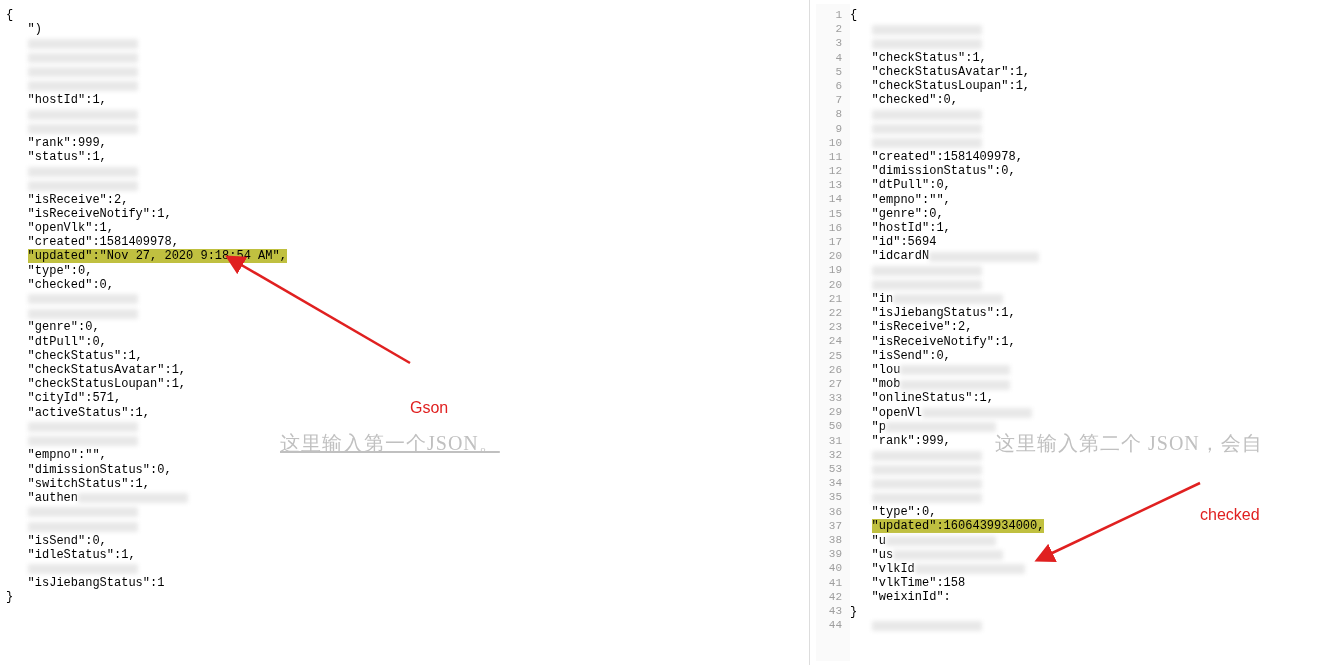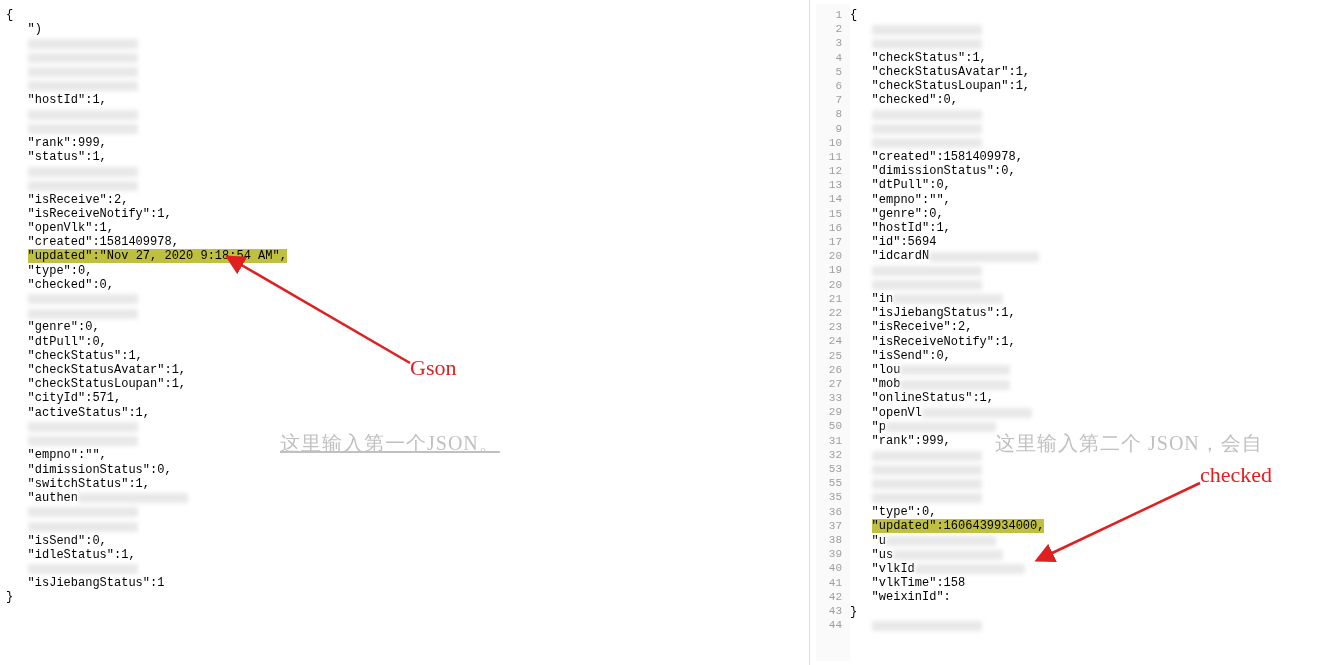--- a/index.html
+++ b/index.html
@@ -72,24 +72,25 @@
     border-radius: 2px;
     vertical-align: middle;
     height: 10px;
     margin-top:1px;
   }
   .b-med    { width: 110px; }
 
   .label-red {
     position: absolute;
     color: #e02020;
-    font-size: 22px;
-    font-family: Liberation Serif, serif;
+    font-size: 16px;
+    font-family: Liberation Sans, sans-serif;
     font-weight: 400;
     z-index: 5;
+    margin-top: 44px;
   }
   .label-gson { top: 355px; left: 410px; }
   .label-fastjson { top: 462px; left: 1200px; }
 
   svg.arrow {
     position: absolute;
     z-index: 4;
     pointer-events: none;
     overflow: visible;
   }
@@ -155,21 +156,21 @@
         <div>24</div>
         <div>25</div>
         <div>26</div>
         <div>27</div>
         <div>33</div>
         <div>29</div>
         <div>50</div>
         <div>31</div>
         <div>32</div>
         <div>53</div>
-        <div>55</div>
+        <div>34</div>
         <div>35</div>
         <div>36</div>
         <div>37</div>
         <div>38</div>
         <div>39</div>
         <div>40</div>
         <div>41</div>
         <div>42</div>
         <div>43</div>
         <div>44</div>

